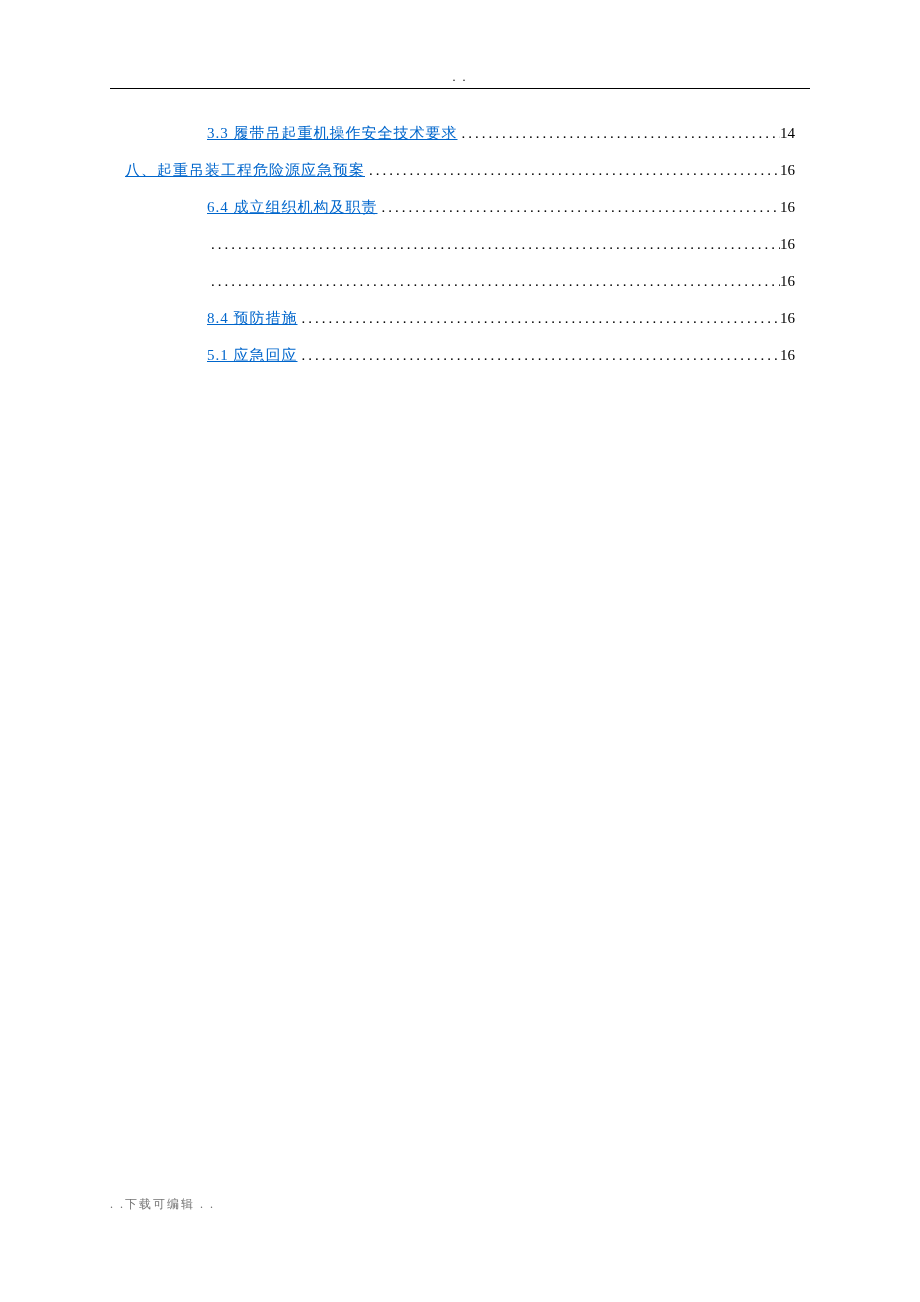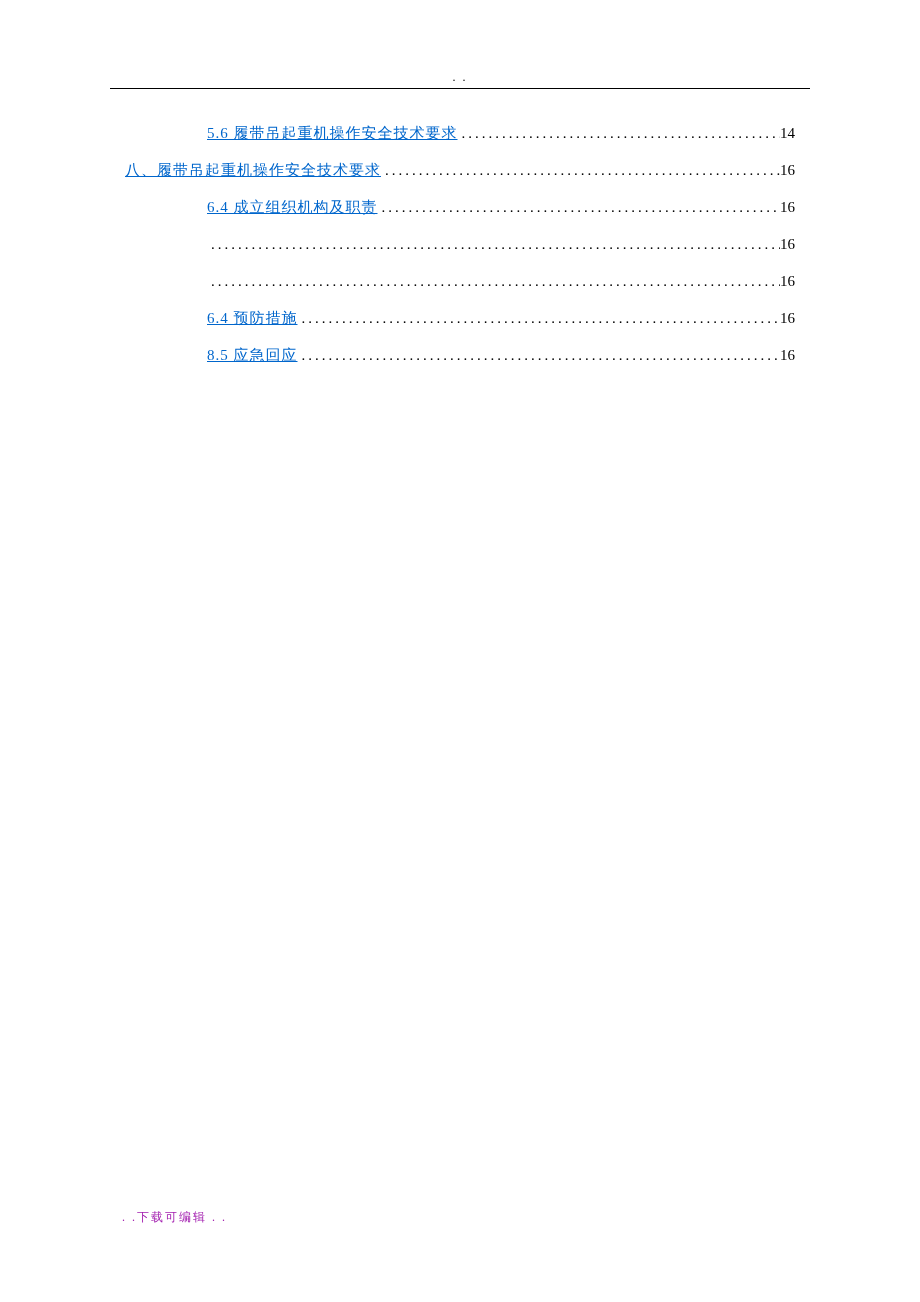--- a/index.html
+++ b/index.html
@@ -67,44 +67,43 @@
     .toc-dots::before {
       content: "...............................................................................................";
     }
     .toc-page {
       white-space: nowrap;
       font-size: 15px;
       text-align: right;
     }
     .footer-mark {
       position: absolute;
-      bottom: 76px;
+      bottom: 89px;
       left: 110px;
       font-size: 12px;
-      color: #a21caf;
+      color: #737373;
       letter-spacing: 2px;
-      margin-left: 12px;
     }
   </style>
 </head>
 <body>
 
 <div class="header-mark">. .</div>
 <div class="header-rule"></div>
 
 <div class="content">
 
   <div class="toc-entry level-2">
-    <a class="toc-link">5.6 履带吊起重机操作安全技术要求</a>
+    <a class="toc-link">3.3 履带吊起重机操作安全技术要求</a>
     <span class="toc-dots"></span>
     <span class="toc-page">14</span>
   </div>
 
   <div class="toc-entry level-1">
-    <a class="toc-link">八、履带吊起重机操作安全技术要求</a>
+    <a class="toc-link">八、起重吊装工程危险源应急预案</a>
     <span class="toc-dots"></span>
     <span class="toc-page">16</span>
   </div>
 
   <div class="toc-entry level-2">
     <a class="toc-link">6.4 成立组织机构及职责</a>
     <span class="toc-dots"></span>
     <span class="toc-page">16</span>
   </div>
 
@@ -112,26 +111,26 @@
     <span class="toc-dots"></span>
     <span class="toc-page">16</span>
   </div>
 
   <div class="toc-entry level-2">
     <span class="toc-dots"></span>
     <span class="toc-page">16</span>
   </div>
 
   <div class="toc-entry level-2">
-    <a class="toc-link">6.4 预防措施</a>
+    <a class="toc-link">8.4 预防措施</a>
     <span class="toc-dots"></span>
     <span class="toc-page">16</span>
   </div>
 
   <div class="toc-entry level-2">
-    <a class="toc-link">8.5 应急回应</a>
+    <a class="toc-link">5.1 应急回应</a>
     <span class="toc-dots"></span>
     <span class="toc-page">16</span>
   </div>
 
 </div>
 
 <div class="footer-mark">. .下载可编辑   . .</div>
 
 </body></html>

